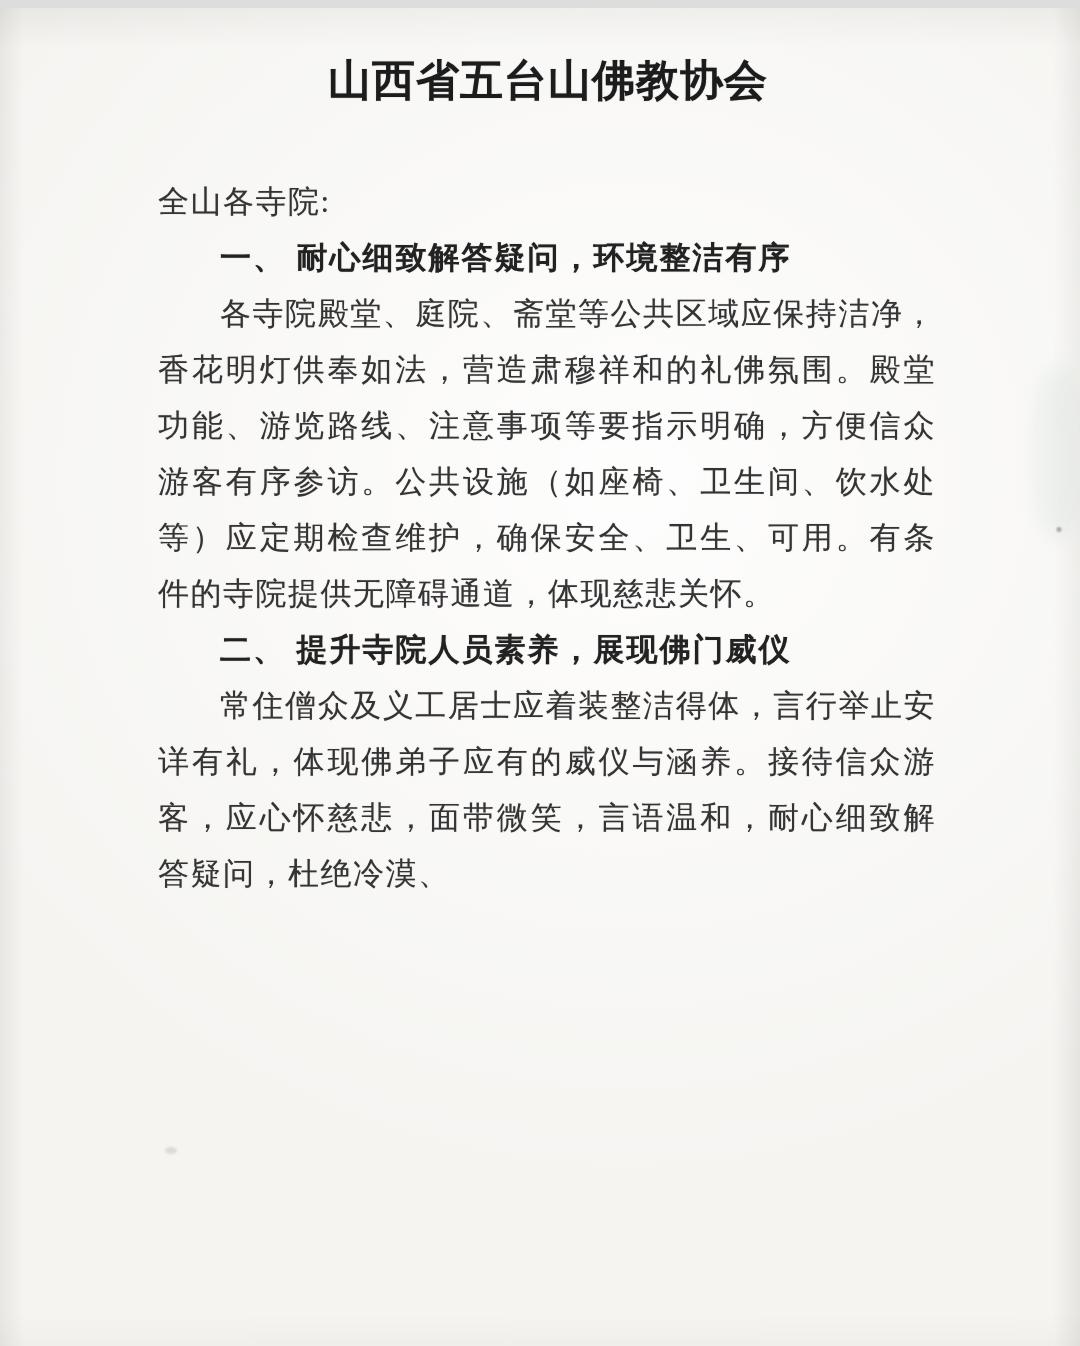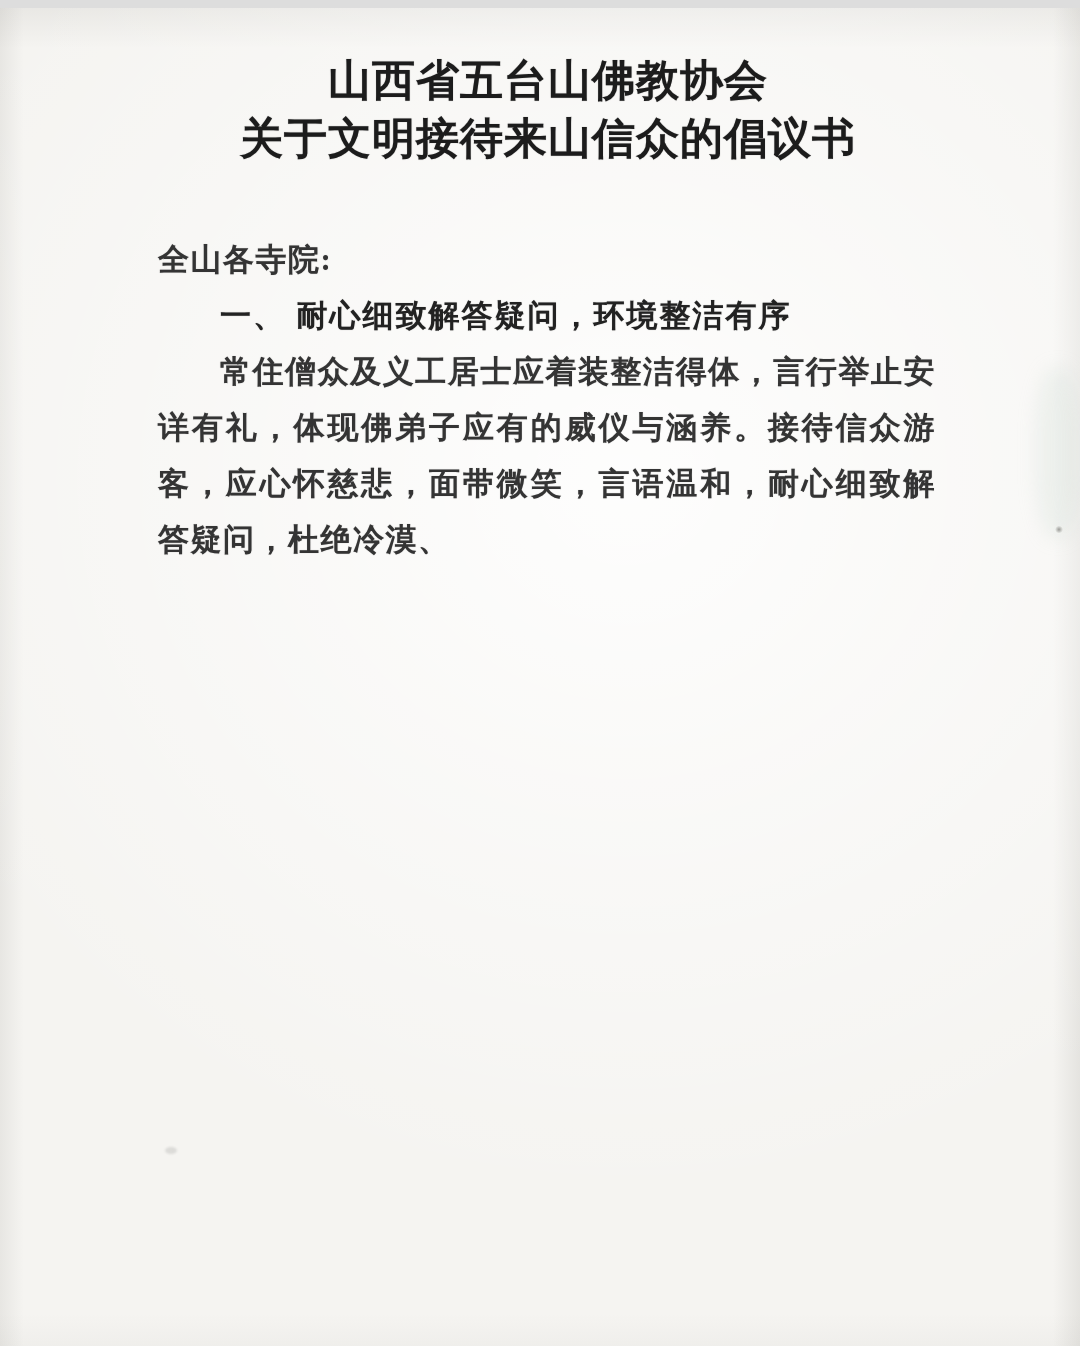--- a/index.html
+++ b/index.html
@@ -37,21 +37,21 @@
     margin-left: 158px;
     width: 778px;
     font-size: 31px;
     line-height: 56px;
     letter-spacing: 1.5px;
     text-align: justify;
     word-break: break-all;
     text-shadow: 0 0 1px rgba(55,55,55,0.35);
   }
 
-  .doc-body p { margin: 0; font-weight: bold; }
+  .doc-body p { margin: 0; }
 
   .indent { text-indent: 2em; }
 
   .sec-heading {
     text-indent: 2em;
     font-weight: 700;
     font-family: "Liberation Sans", "DejaVu Sans", sans-serif;
     letter-spacing: 2px;
     color: #222222;
     text-shadow: 0 0 1px rgba(20,20,20,0.4);
@@ -82,30 +82,31 @@
     filter: blur(1px);
   }
 </style>
 </head>
 <body>
 
 <div class="page">
 
   <div class="doc-title">
     <div>山西省五台山佛教协会</div>
-    <div>关于文明接待来山信众的倡议书</div>
   </div>
 
   <div class="doc-body">
     <p class="salutation">全山各寺院:</p>
 
 
     <p class="sec-heading">一、 耐心细致解答疑问，环境整洁有序</p>
 
+    <p class="indent">各寺院殿堂、庭院、斋堂等公共区域应保持洁净，香花明灯供奉如法，营造肃穆祥和的礼佛氛围。殿堂功能、游览路线、注意事项等要指示明确，方便信众游客有序参访。公共设施（如座椅、卫生间、饮水处等）应定期检查维护，确保安全、卫生、可用。有条件的寺院提供无障碍通道，体现慈悲关怀。</p>
 
+    <p class="sec-heading">二、 提升寺院人员素养，展现佛门威仪</p>
 
     <p class="indent">常住僧众及义工居士应着装整洁得体，言行举止安详有礼，体现佛弟子应有的威仪与涵养。接待信众游客，应心怀慈悲，面带微笑，言语温和，耐心细致解答疑问，杜绝冷漠、</p>
   </div>
 
   <div class="smudge"></div>
   <div class="speck-1"></div>
   <div class="speck-2"></div>
 
 </div>
 

